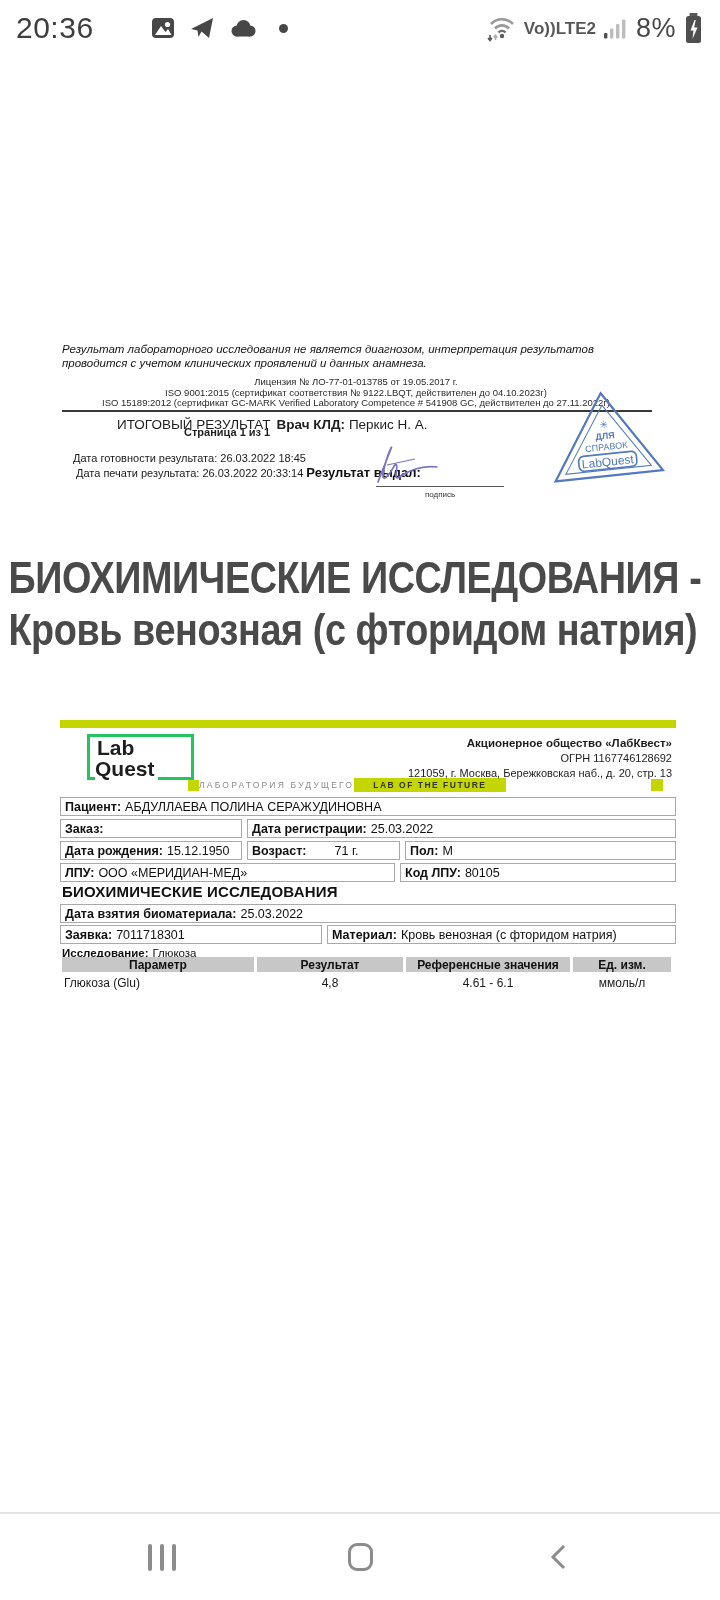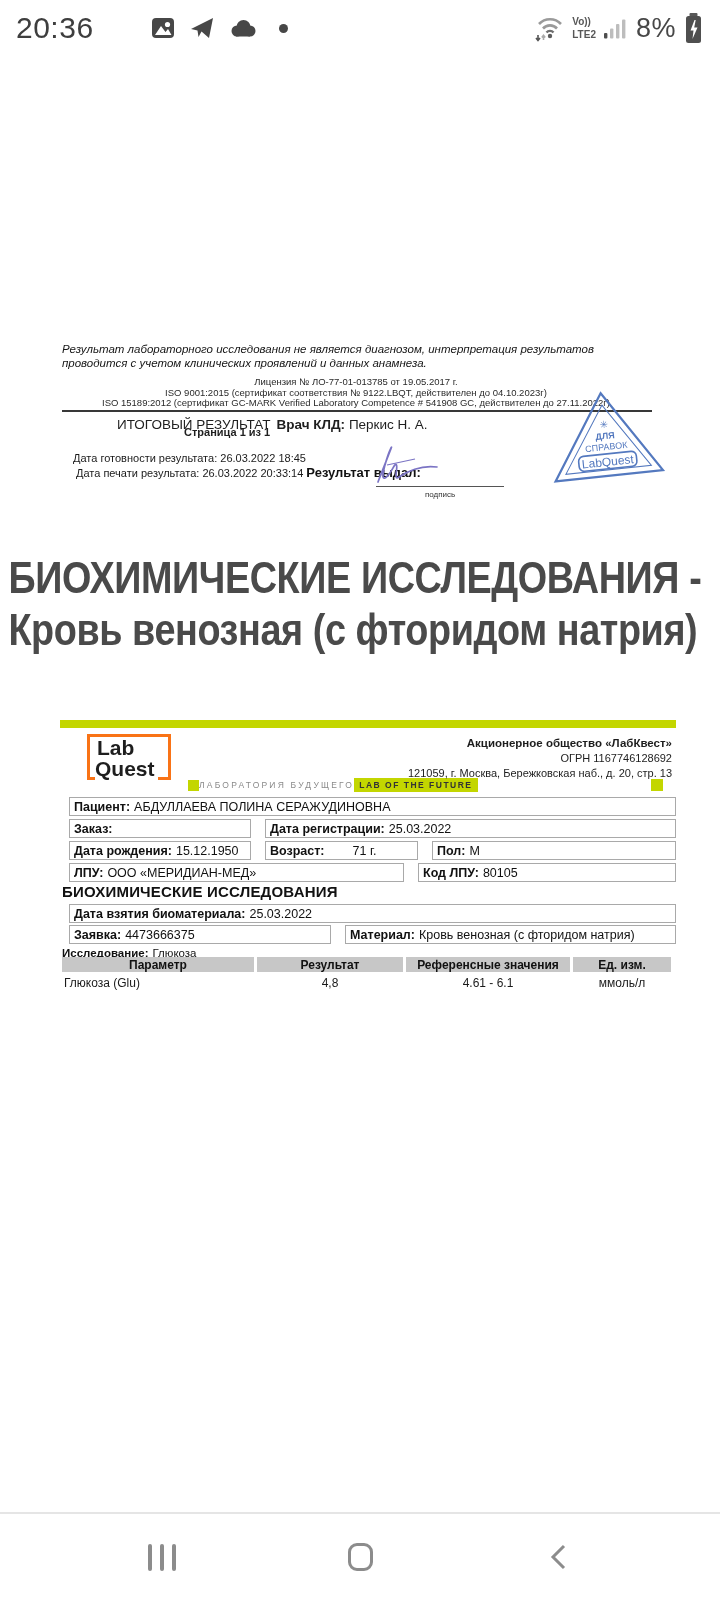--- a/index.html
+++ b/index.html
@@ -7,21 +7,21 @@
           font-family:"Liberation Sans",sans-serif;}
 
   
   .status-bar{position:absolute;top:0;left:0;width:720px;height:56px;display:flex;
               align-items:center;padding:0 16px;box-sizing:border-box;color:#3e3e3e;gap:40px;}
   .sb-time{font-size:30px;letter-spacing:.5px;margin-right:16px;}
   .sb-left{display:flex;align-items:center;gap:13px;}
   .sb-spacer{flex:1;}
   .sb-right{display:flex;align-items:center;gap:7px;}
   .sb-dot{width:9px;height:9px;border-radius:50%;background:#474747;margin-left:8px;}
-  .volte{display:flex;flex-direction:column;line-height:13px;font-size:10px;
+  .volte{display:flex;line-height:13px;font-size:17px;
          font-weight:700;color:#575757;}
   .sb-batt-pct{font-size:27px;color:#474747;letter-spacing:.5px;margin-left:2px;}
 
   
   .page1{position:absolute;left:60px;top:340px;width:616px;height:170px;color:#1f1f1f;}
   .disclaimer{position:absolute;left:2px;top:2px;width:585px;font-style:italic;
               font-size:11.5px;line-height:14px;color:#151515;}
   .license{position:absolute;left:0;top:37px;width:592px;text-align:center;
            font-size:9.5px;line-height:10.5px;color:#2a2a2a;}
   .rule{position:absolute;left:2px;top:70px;width:590px;height:2px;background:#383838;}
@@ -39,40 +39,40 @@
   .stamp{position:absolute;left:486px;top:50px;transform:rotate(-6deg);}
 
   
   .doc-title{position:absolute;left:0;top:552px;width:850px;padding-left:10px;
              font-size:45px;line-height:52px;font-weight:700;color:#4a4a4a;
              letter-spacing:-.5px;transform:scaleX(.84);transform-origin:0 0;}
 
   
   .page2{position:absolute;left:60px;top:712px;width:616px;height:290px;color:#111;}
   .lime-bar{position:absolute;left:0;top:8px;width:616px;height:8px;}
-  .logo-box{position:absolute;left:27px;top:22px;width:84px;height:46px;
-            border:3px solid #f97316;box-sizing:border-box;}
+  .logo-box{position:absolute;left:27px;top:22px;width:107px;height:46px;
+            border:3px solid #22c55e;box-sizing:border-box;}
   .logo-top{font-size:21px;font-weight:700;line-height:20px;padding:1px 0 0 7px;color:#1e1e1e;}
   .logo-bottom{position:absolute;left:5px;top:21px;font-size:21px;font-weight:700;
                line-height:22px;background:#fff;padding-right:3px;color:#1e1e1e;}
   .tagline{position:absolute;left:128px;top:66px;display:flex;align-items:center;
            font-size:8.5px;white-space:nowrap;}
   .sq{width:11px;height:11px;}
   .tag-ru{color:#8a8a8a;letter-spacing:2.2px;}
-  .tag-en{color:#333;padding:2px 5px;letter-spacing:1.5px;font-weight:700;}
+  .tag-en{color:#333;padding:2px 19px;letter-spacing:1.5px;font-weight:700;}
   .company{position:absolute;right:4px;top:24px;text-align:right;font-size:11px;
            line-height:15px;color:#1d1d1d;white-space:nowrap;}
   .company .co-name{font-weight:700;font-size:11.5px;}
   .sq-right{position:absolute;right:13px;top:67px;width:12px;height:12px;}
 
   .ptable{position:absolute;left:0;top:85px;width:616px;display:flex;
           flex-direction:column;gap:3px;}
   .prow{display:flex;gap:5px;}
   .pcell{border:1px solid #a9a9a9;height:19px;padding:0 0 0 4px;font-size:12.5px;
-         display:flex;align-items:center;box-sizing:border-box;white-space:nowrap;margin-left:9px;}
+         display:flex;align-items:center;box-sizing:border-box;white-space:nowrap;}
   .pcell .lbl{font-weight:700;margin-right:4px;}
   .w182{width:182px;} .w153{width:153px;gap:24px;} .w335{width:335px;} .w262{width:262px;}
   .grow{flex:1;}
 
   .sect-title{position:absolute;left:2px;top:171px;font-size:15px;font-weight:700;
               letter-spacing:.2px;}
   .rows2{position:absolute;left:0;top:192px;width:616px;display:flex;
          flex-direction:column;gap:2px;}
   .study-row{height:14px;padding-left:2px;font-size:11.5px;display:flex;
              align-items:center;white-space:nowrap;}
@@ -259,21 +259,21 @@
     <div class="rows2">
       <div class="prow">
         <div class="pcell grow">
           <span class="lbl">Дата взятия биоматериала:</span>
             <span>25.03.2022</span>
         </div>
       </div>
       <div class="prow">
         <div class="pcell w262">
           <span class="lbl">Заявка:</span>
-            <span>4473666375</span>
+            <span>7011718301</span>
         </div>
         <div class="pcell grow">
           <span class="lbl">Материал:</span>
             <span>Кровь венозная (с фторидом натрия)</span>
         </div>
       </div>
       <div class="study-row">
         <span class="lbl">Исследование:</span>
           <span>Глюкоза</span>
       </div>

